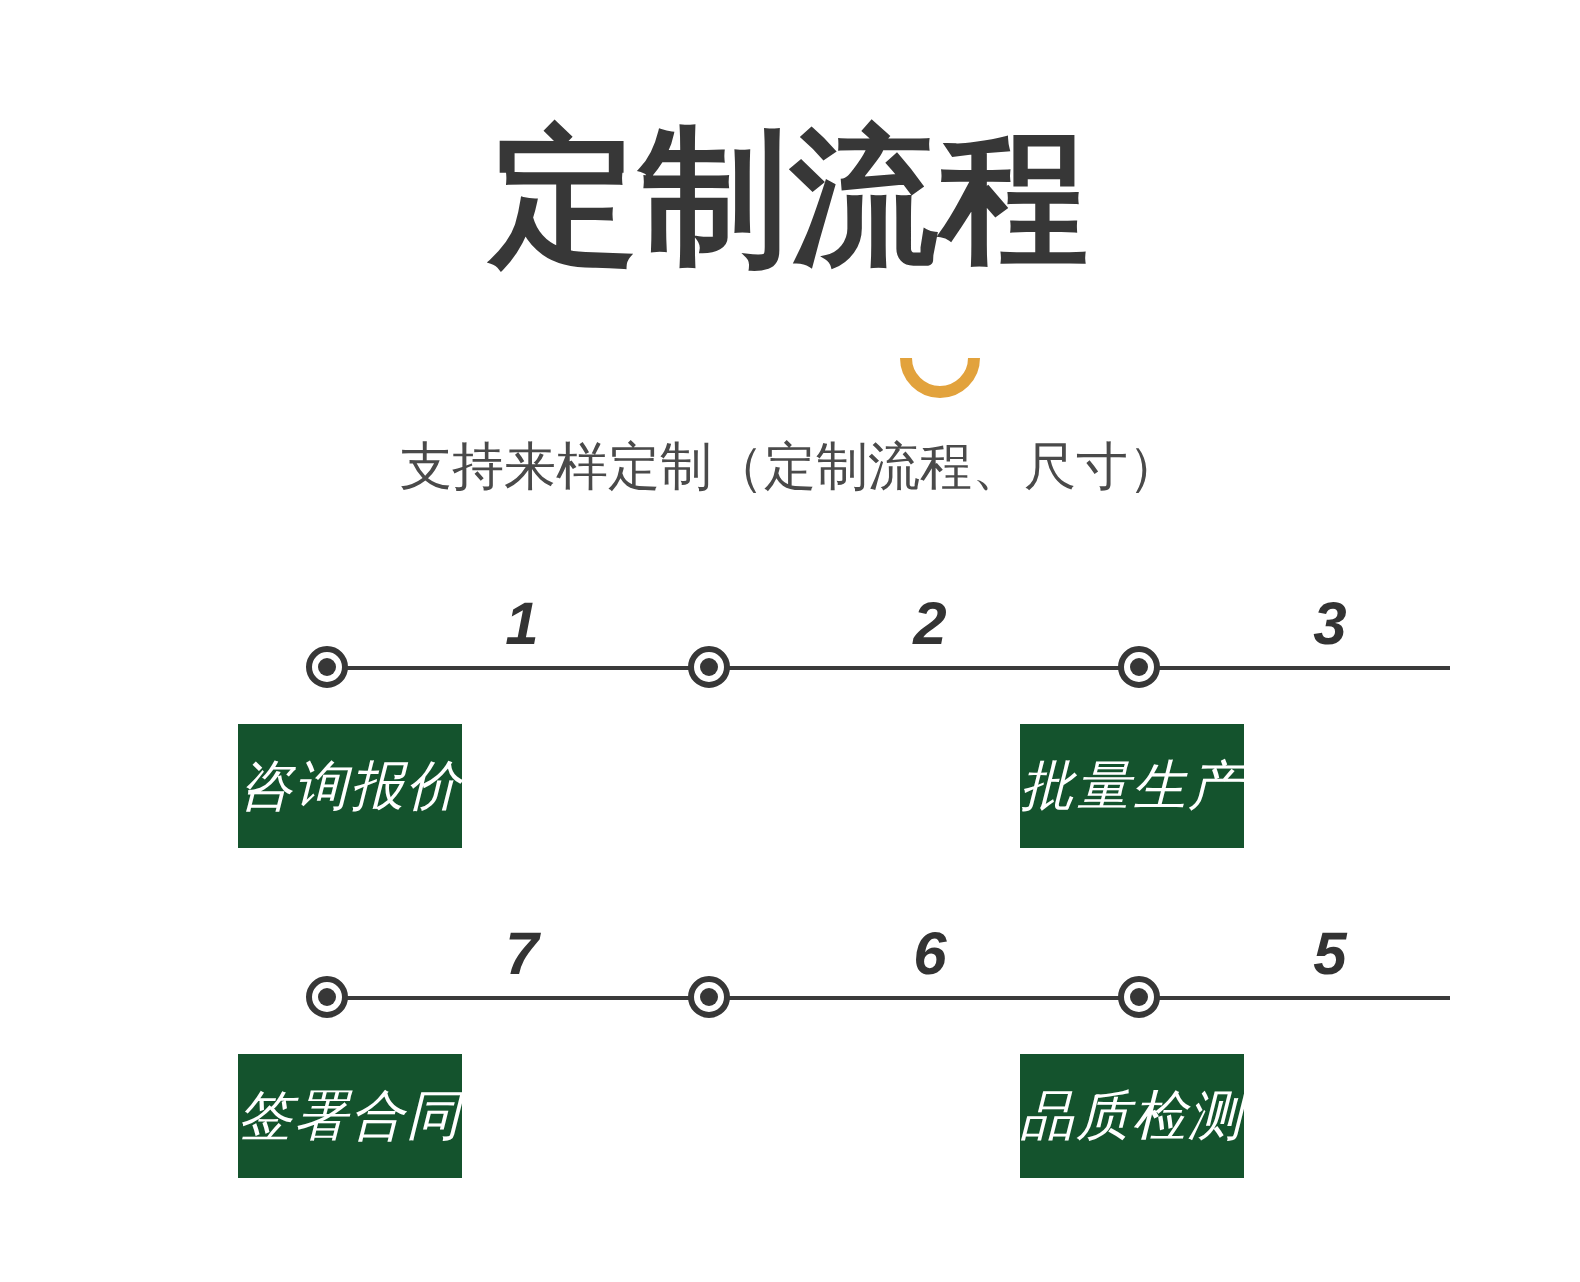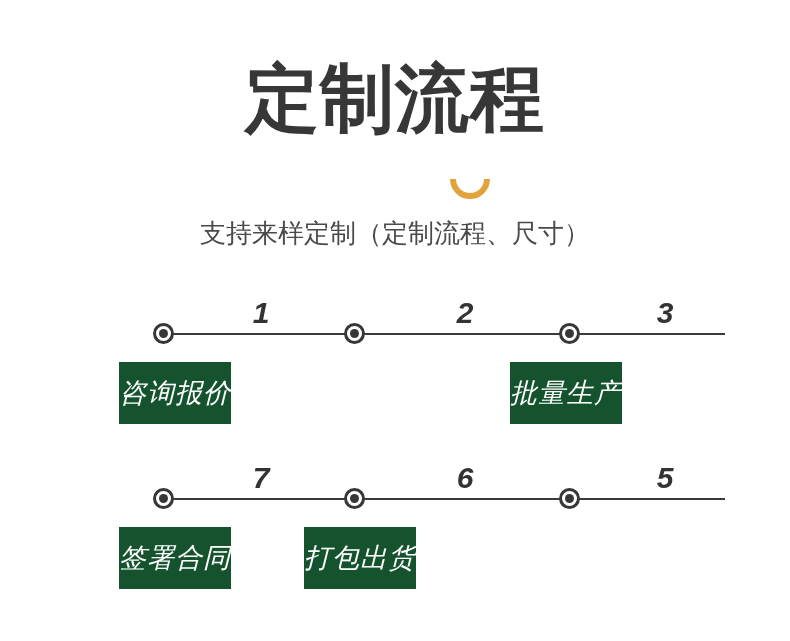--- a/index.html
+++ b/index.html
@@ -134,15 +134,15 @@
   <span class="seg-num" style="left:600px; top:286px;">3</span>
   <span class="seg-num" style="left:672px; top:410px;">4</span>
   <span class="seg-num" style="left:600px; top:451px;">5</span>
   <span class="seg-num" style="left:400px; top:451px;">6</span>
   <span class="seg-num" style="left:196px; top:451px;">7</span>
 
   <div class="step-box" style="left:54px;  top:350px;">咨询报价</div>
   <div class="step-box" style="left:445px; top:350px;">批量生产</div>
 
   <div class="step-box" style="left:54px;  top:515px;">签署合同</div>
-  <div class="step-box" style="left:239px; top:515px;">打包出货</div>
+  <div class="step-box" style="left:445px; top:515px;">品质检测</div>
 
 </div>
 
 </body></html>

